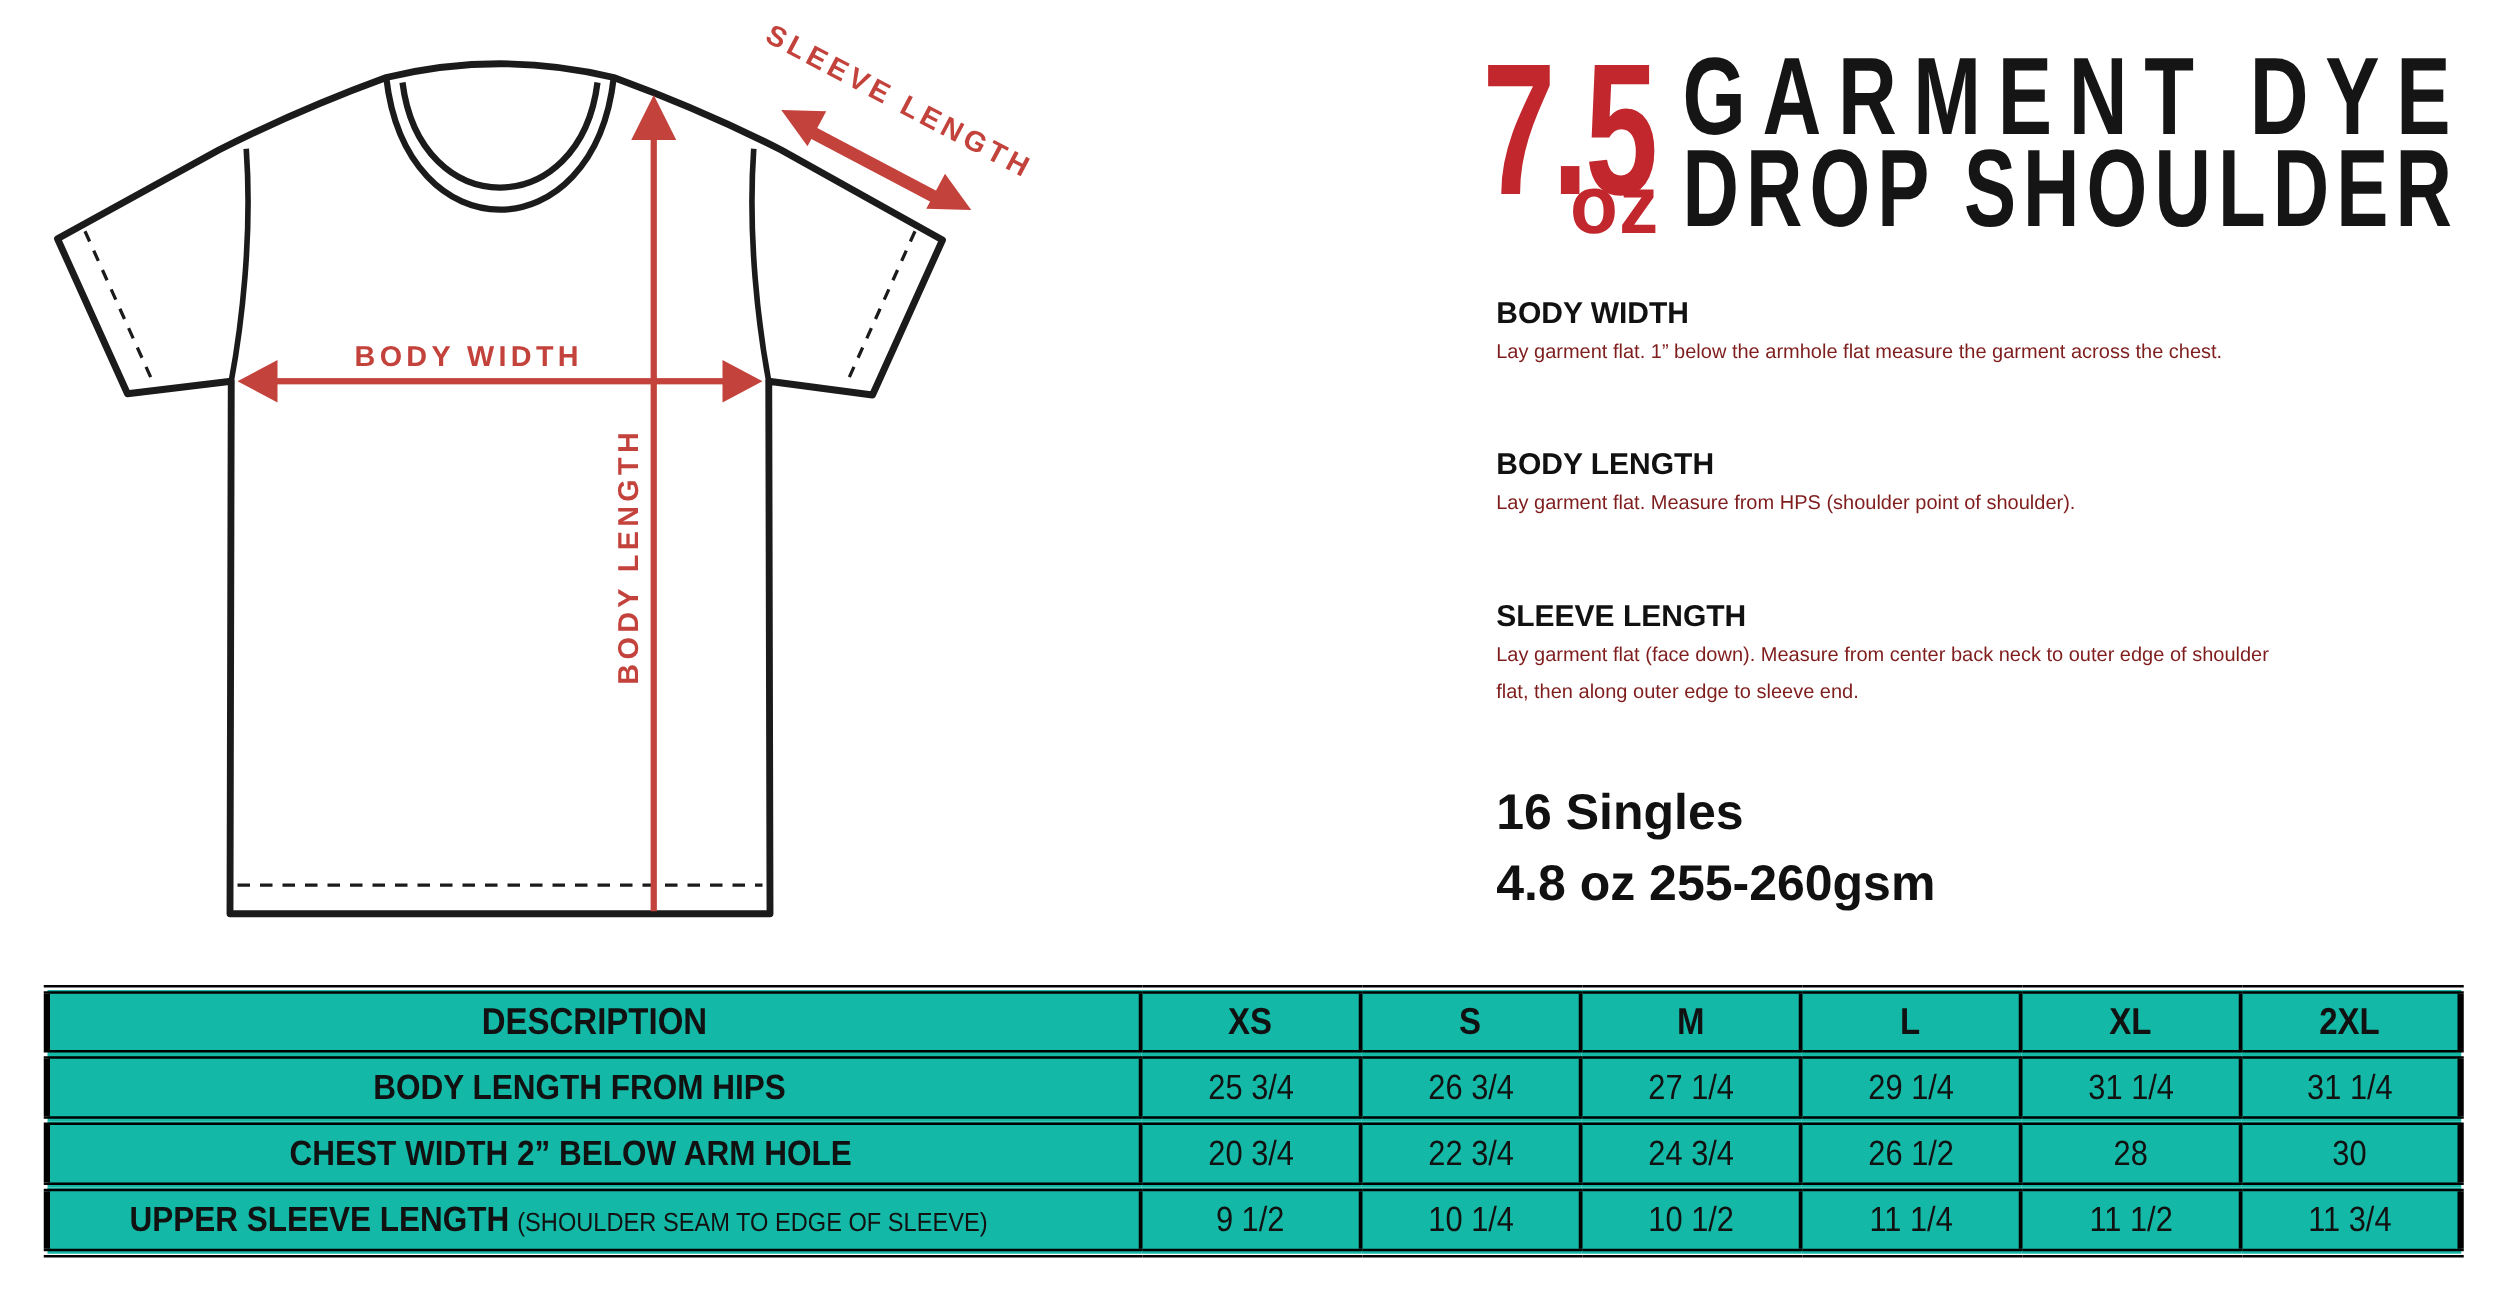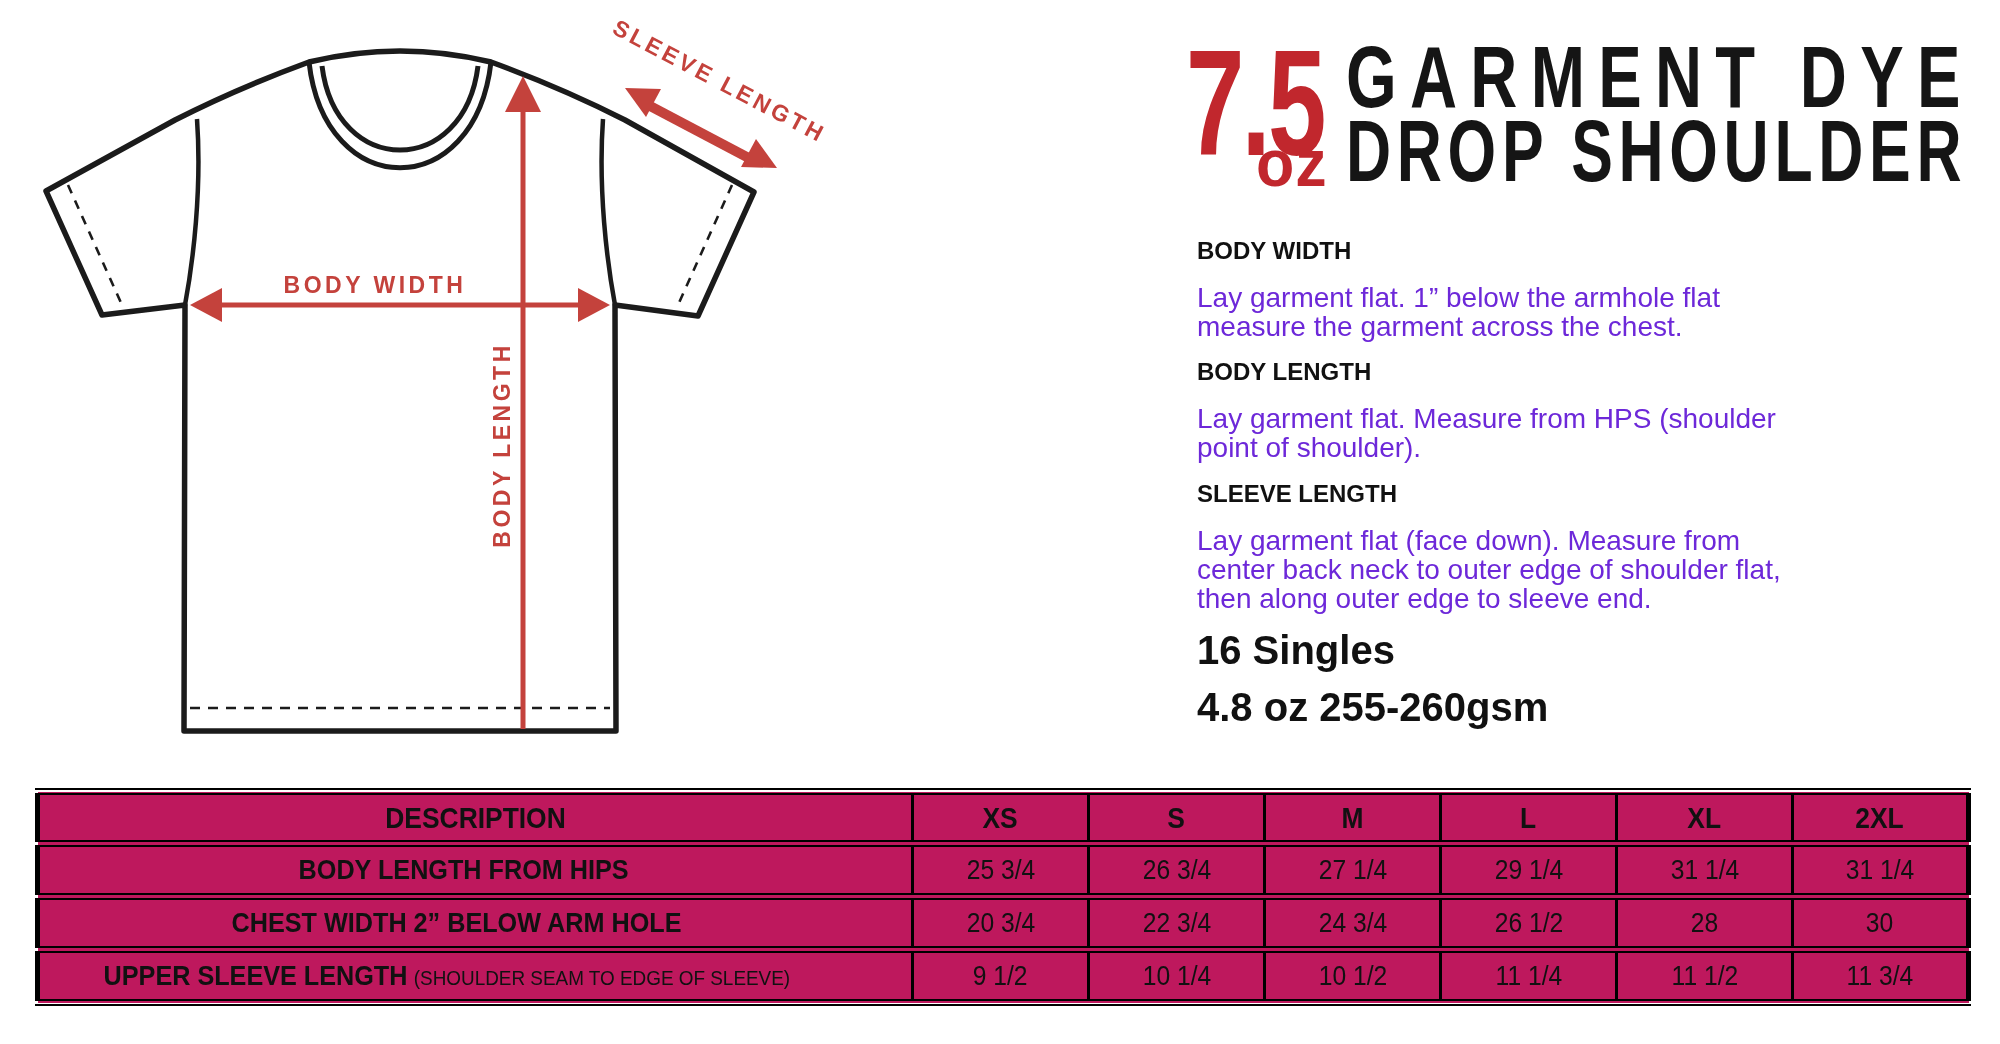--- a/index.html
+++ b/index.html
@@ -23,33 +23,33 @@
     transform:scaleX(0.95); transform-origin:left top;
   }
   .t-line { position:absolute; left:1346px; font-weight:bold; color:#151515;
     white-space:nowrap; transform-origin:left top; }
   .t1 { top:33px;  font-size:88px; line-height:88px; letter-spacing:18px; transform:scaleX(0.74); }
   .t2 { top:107px; font-size:88px; line-height:88px; letter-spacing:8px;  transform:scaleX(0.71); }
 
   
   .spec { position:absolute; left:1197px; width:650px; }
   .spec h3 { margin:0; font-size:24px; line-height:29px; font-weight:bold; color:#111; }
-  .spec p  { margin:18px 0 0 0; font-size:28px; line-height:29px; max-width:622px; color:#6d28d9; }
+  .spec p  { margin:2px 0 0 0; font-size:16px; line-height:29px; max-width:622px; color:#7f1d1d; }
   .spec-1 { top:236px; } .spec-2 { top:357px; } .spec-3 { top:479px; }
   .fabric { position:absolute; left:1197px; top:622px; font-size:40px; line-height:57px; font-weight:bold; color:#111; }
 
   
   .size-table {
     position:absolute; left:35px; top:788px; width:1930px; height:212px;
     border-collapse:collapse; table-layout:fixed;
     border-left:5px solid #000; border-right:5px solid #000;
   }
   .size-table th, .size-table td {
     border:3px solid #000; border-top:7px double #000; border-bottom:7px double #000;
-    padding:0; text-align:center; vertical-align:middle; background:#be185d;
+    padding:0; text-align:center; vertical-align:middle; background:#14b8a6;
   }
   .size-table thead tr { height:52px; }
   .size-table tbody tr { height:53px; }
   .cx  { display:inline-block; transform:scaleX(0.88); white-space:nowrap; }
   th .cx { font-size:30px; font-weight:bold; }
   td .cx { font-size:28px; font-weight:normal; }
   td.lbl { text-align:center; }
   .cxl { display:inline-block; transform:scaleX(0.90); transform-origin:left center;
          padding-left:24px; white-space:nowrap; }
   .cxl b { font-size:28px; font-weight:bold; }

